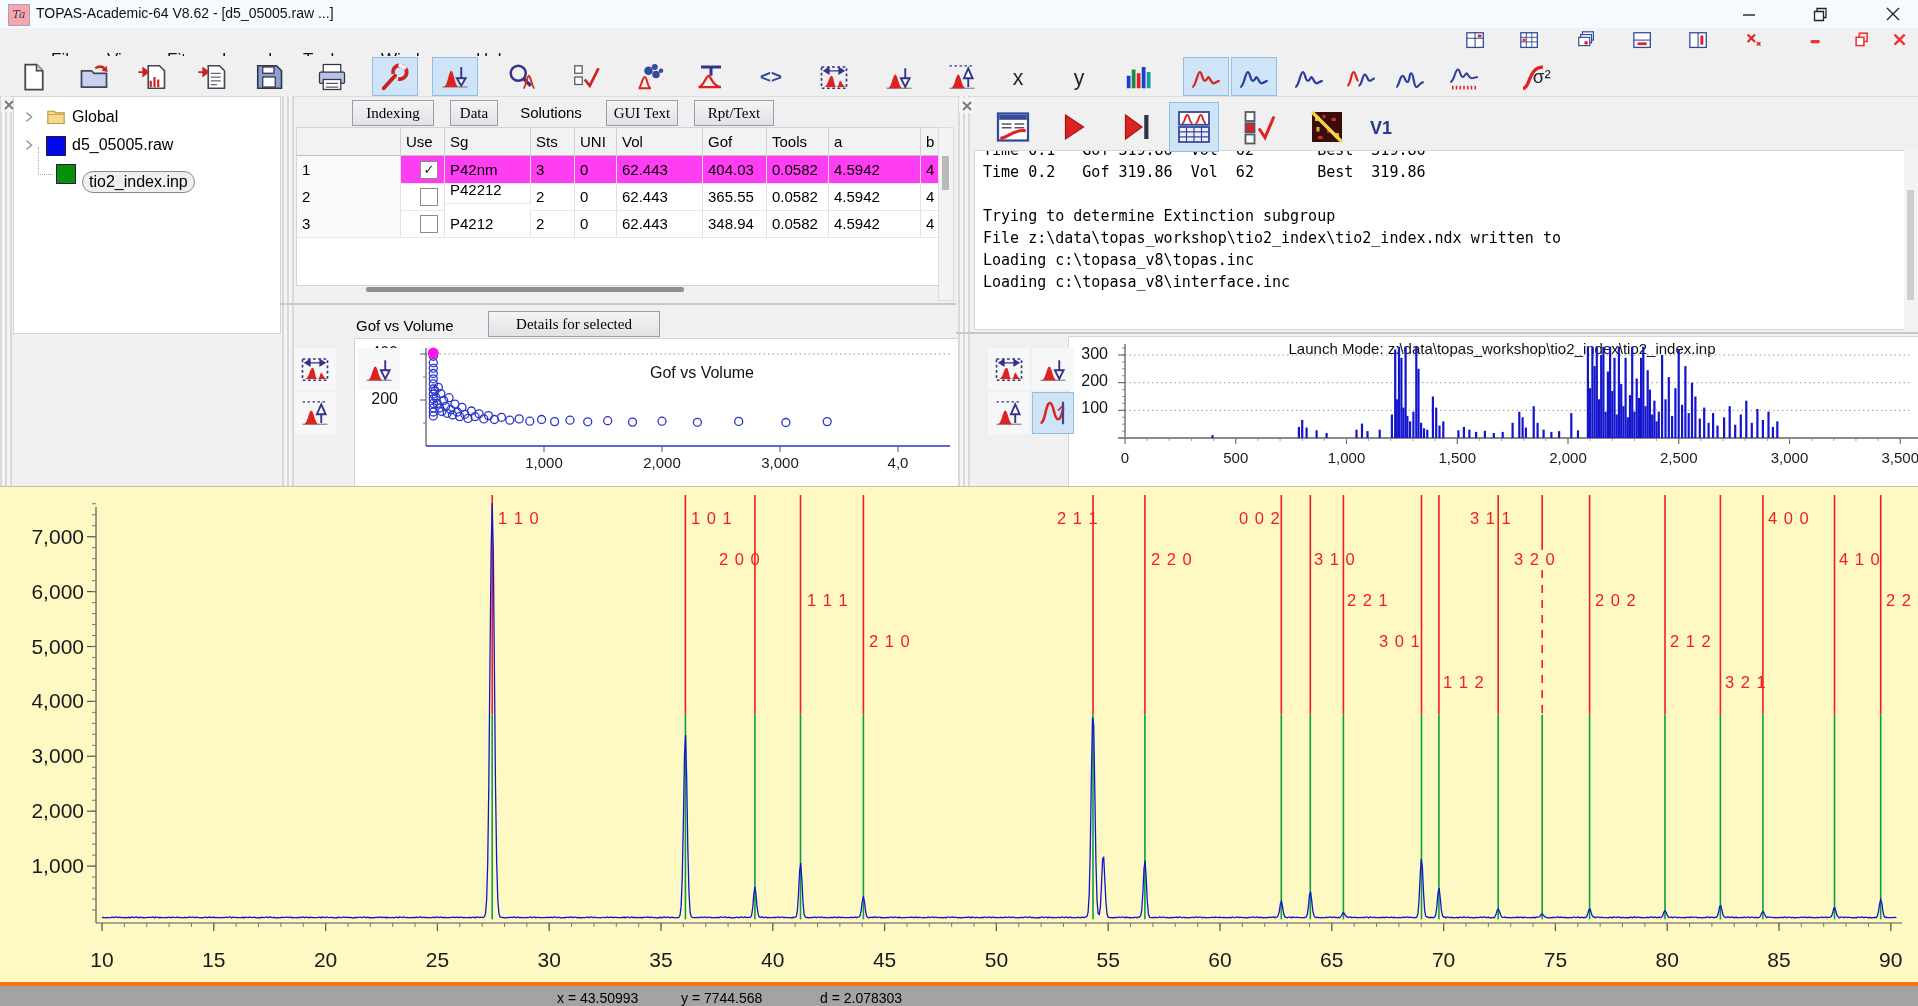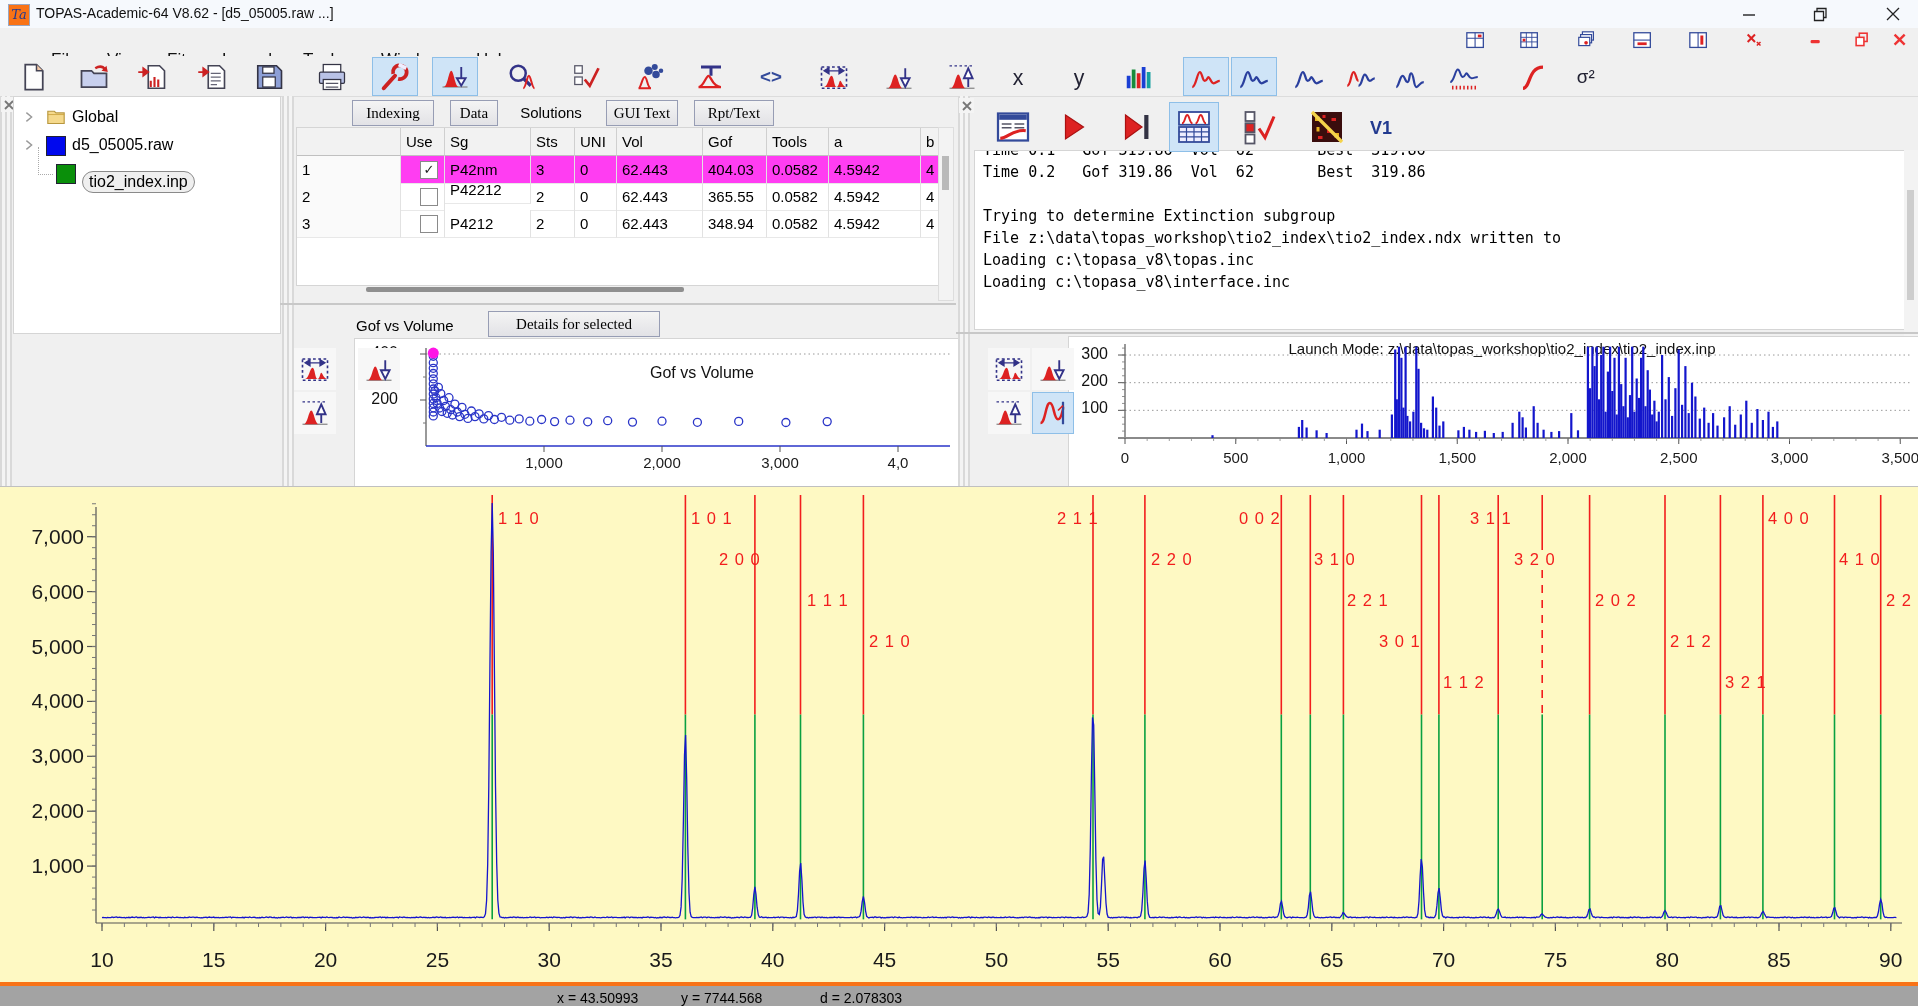--- a/index.html
+++ b/index.html
@@ -1,22 +1,22 @@
 <!DOCTYPE html>
 <html><head>
 <meta charset="utf-8">
 <style>
   html,body{margin:0;padding:0;background:#888;}
   .app{position:relative;width:1918px;height:1006px;background:#f0f0f0;
        font-family:"Liberation Sans",sans-serif;overflow:hidden;color:#000;}
   .abs{position:absolute;}
   
   .titlebar{left:0;top:0;width:1918px;height:28px;background:#f6f9fd;}
-  .appicon{left:8px;top:4px;width:20px;height:20px;background:#f97316;border:1px solid #9aa6c0;
-           font-family:"DejaVu Serif",serif;font-style:italic;font-size:13px;color:#223a8f;
+  .appicon{left:8px;top:4px;width:20px;height:20px;background:#fca5a5;border:1px solid #9aa6c0;
+           font-family:"DejaVu Serif",serif;font-style:italic;font-size:11px;color:#223a8f;
            text-align:center;line-height:19px;}
   .title-text{left:36px;top:5px;font-size:14px;color:#111;}
   .winbtn{top:0;width:46px;height:28px;display:flex;align-items:center;justify-content:center;}
   
   .menubar{left:0;top:28px;width:1918px;height:28px;background:#f0f0f0;}
   .menu-item{top:20px;font-size:17px;color:#111;padding:2px 4px;margin-left:20px;}
   .mdi-btn{top:2px;width:26px;height:24px;}
   
   .toolbar{left:0;top:56px;width:1918px;height:40px;background:#f0f0f0;border-bottom:1px solid #dcdcdc;}
   .tbtn{top:1px;width:44px;height:37px;display:flex;align-items:center;justify-content:center;border:1px solid transparent;}
@@ -284,21 +284,21 @@
         <svg width="30" height="30" viewBox="0 0 24 24">
           <path d="M1 16c3 0 4-10 6-10s2 6 4 6 2-3 3-3 2 4 4 4 3-1 5-1" fill="none" stroke="#2a3f9e" stroke-width="1.6"></path>
           <path d="M3 19v3m3-3v3m3-3v3m3-3v3m3-3v3m3-3v3m3-3v3" stroke="#d22" stroke-width="1.2"></path>
         </svg>
       </div>
       <div class="abs tbtn" style="left: 1510px;">
         <svg width="30" height="30" viewBox="0 0 24 24">
           <path d="M4 21C10 21 8 4 20 4" fill="none" stroke="#d22" stroke-width="2.6"></path>
         </svg>
       </div>
-      <div class="abs tbtn" style="left: 1564px;">
+      <div class="abs tbtn" style="left: 1520px;">
         <svg width="30" height="30" viewBox="0 0 24 24">
           <text x="11" y="17" font-size="15" fill="#223" text-anchor="middle" font-family="DejaVu Serif,serif">σ²</text>
         </svg>
       </div>
     </div>
 
   <div class="abs" style="left:0;top:96px;width:280px;height:390px;">
     <div class="abs grip" style="left:0;top:0;height:390px;"></div>
     <div class="abs closex" style="left:1px;top:1px;">
       <svg width="10" height="10">

